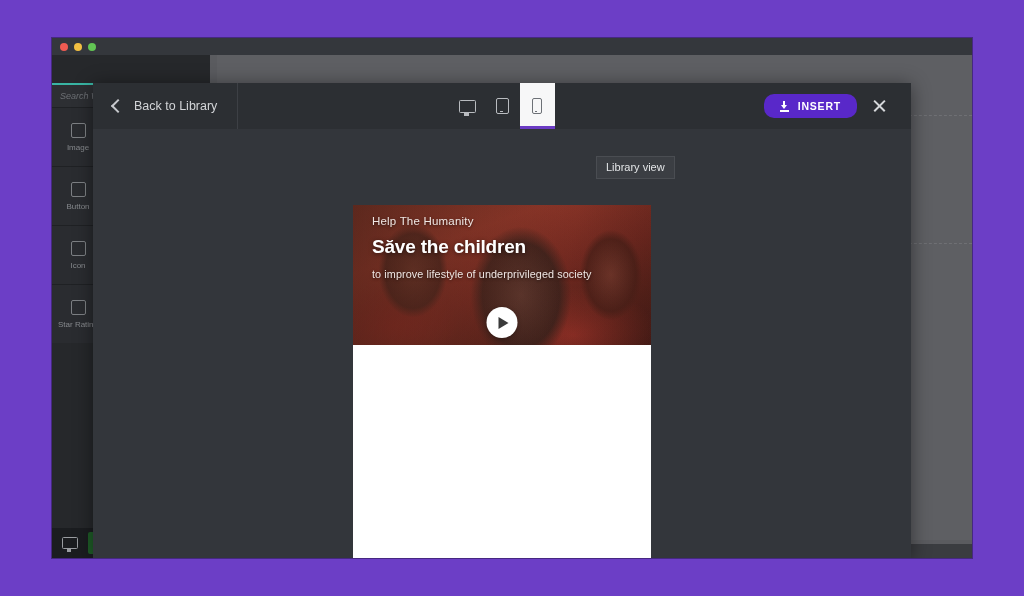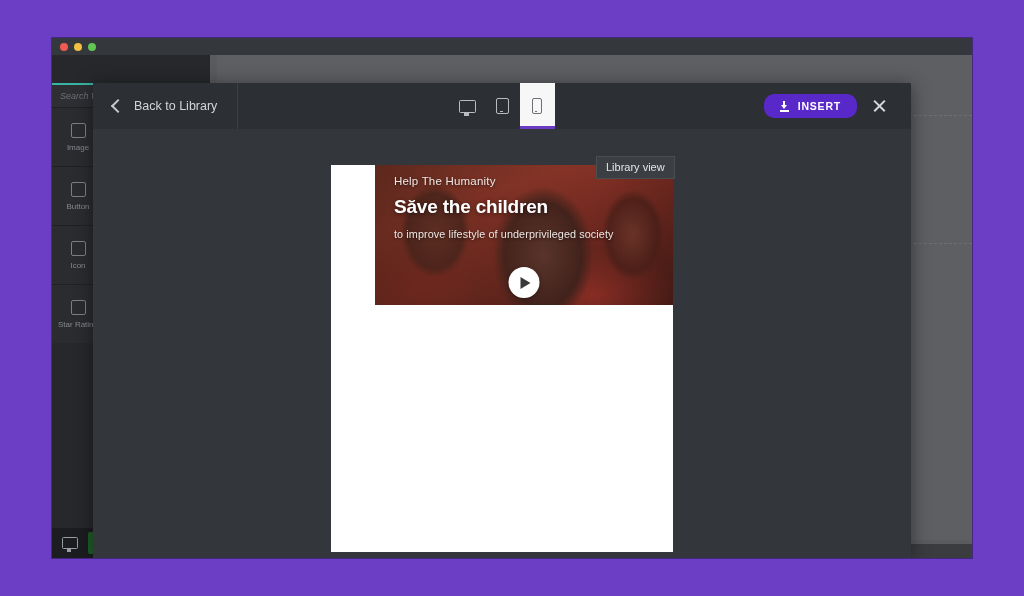--- a/index.html
+++ b/index.html
@@ -431,24 +431,23 @@
     width: 818px;
     height: 429px;
     background: #33363b;
     display: flex;
     justify-content: center;
   }
   .preview-frame {
     width: 298px;
     height: 387px;
     background: #ffffff;
-    margin-top: 36px;
+    margin-top: 76px;
     position: relative;
     overflow: hidden;
-    padding-left: 44px;
   }
 
   
   .hero {
     position: relative;
     width: 298px;
     height: 140px;
     overflow: hidden;
     background:
       radial-gradient(ellipse 70px 95px at 168px 90px, #6e4236 0%, #4d2a22 55%, rgba(77,42,34,0) 72%),

